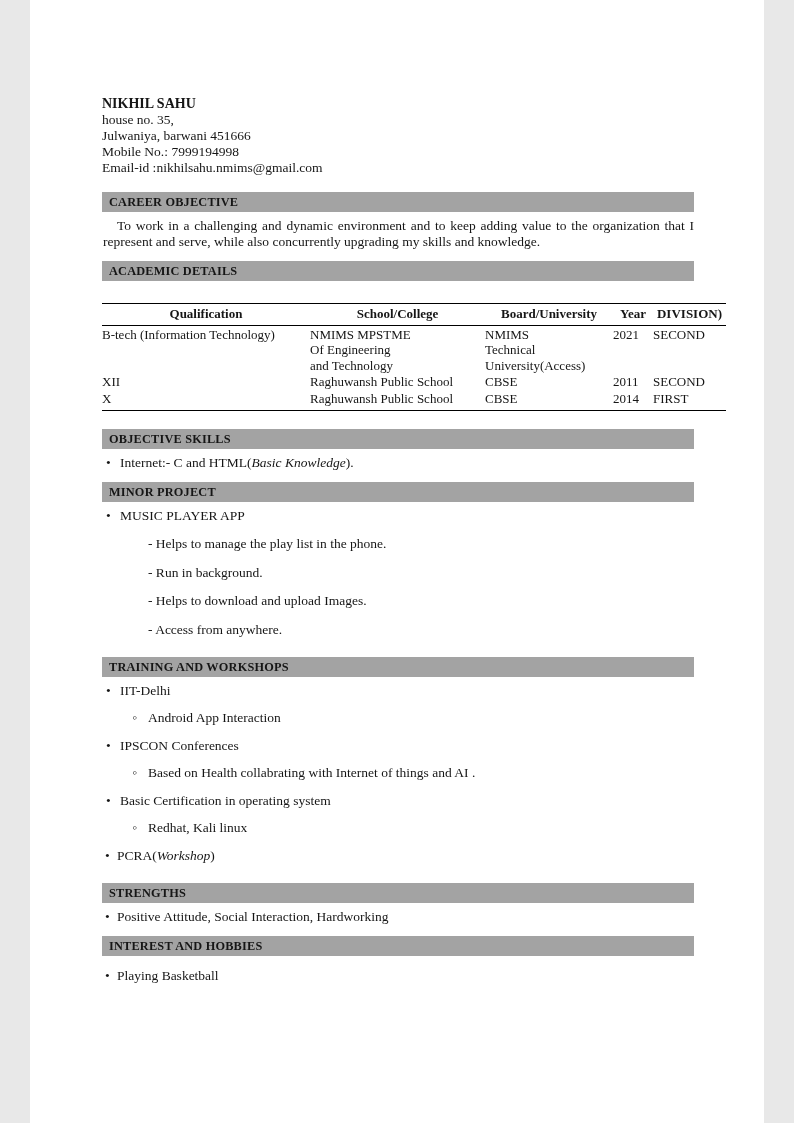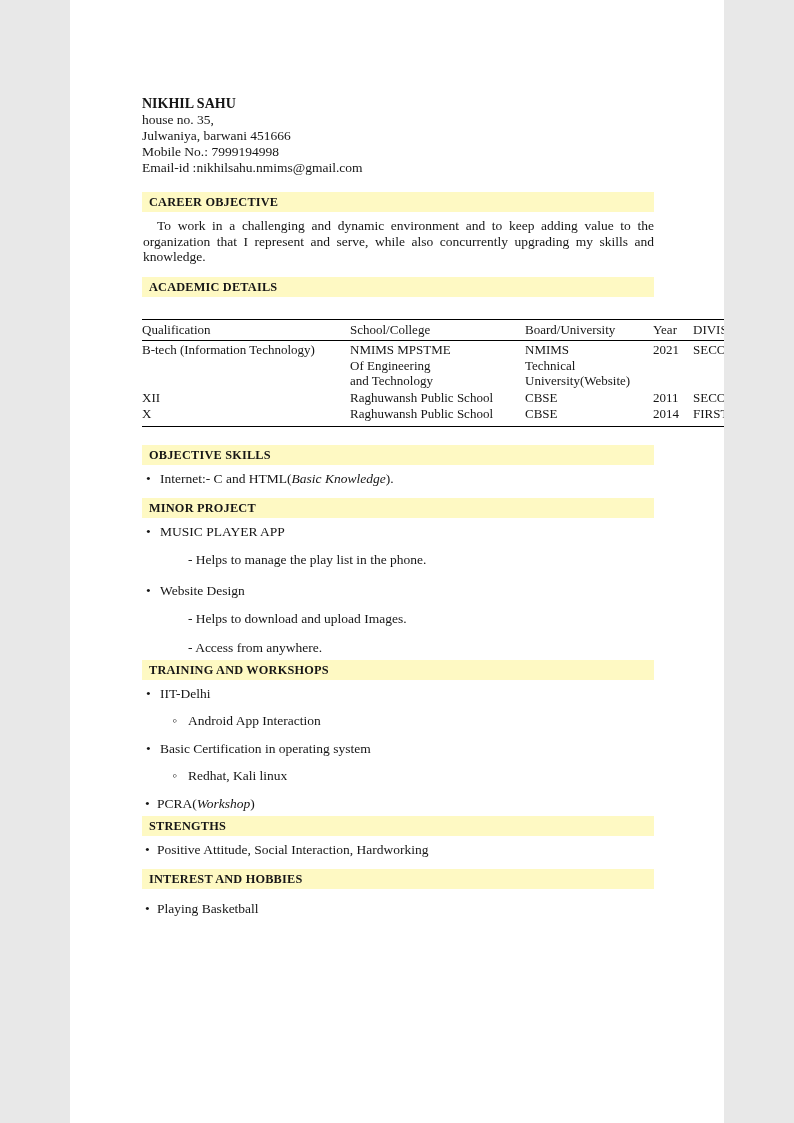--- a/index.html
+++ b/index.html
@@ -1,41 +1,41 @@
 <!DOCTYPE html>
 <html><head>
 <meta charset="utf-8">
 <style>
   html,body { margin:0; padding:0; background:#e8e8e8; }
   .page {
-    width:654px; height:1123px; background:#ffffff; margin:0 auto;
+    width:734px; height:1123px; background:#ffffff; margin:0 auto;
     font-family:"Liberation Serif","DejaVu Serif",serif;
     font-size:13.5px; color:#161616; overflow:hidden; box-sizing:border-box;
   }
   .content { padding:96px 70px 0 72px; }
   .b { font-weight:normal; }
   .i { font-style:italic; }
   header div { line-height:16px; }
   .name { font-size:14px; font-weight:bold; }
   .bar {
-    background:#fef9c3; height:20px; line-height:20px;
+    background:#a3a3a3; height:20px; line-height:20px;
     font-weight:bold; font-size:12.3px; padding-left:7px;
     letter-spacing:0.2px; box-sizing:border-box;font-family:Liberation Serif, serif;
   }
   .mt6  { margin-top:6px; }
-  .mt8  { margin-top:5px; }
+  .mt8  { margin-top:20px; }
   .mt12 { margin-top:12px; }
   .mt13 { margin-top:13px; }
   .mt14 { margin-top:14px; }
   .mt16 { margin-top:16px; }
   .mt18 { margin-top:18px; }
   .objective { margin:6px 0 0 1px; text-indent:14px; text-align:justify; line-height:15.5px; }
   table.academic { border-collapse:collapse; width:624px; margin-top:22px; font-size:13px; }
   table.academic th {
-    text-align:left; font-weight:normal; padding:2px 0 3px 0;
+    text-align:center; font-weight:bold; padding:2px 0 3px 0;
     border-top:1.5px solid #000; border-bottom:1.2px solid #000; line-height:15.5px;margin-left:32px;
   }
   table.academic td { vertical-align:top; padding:1px 0 0 0; line-height:15.5px; }
   table.academic tbody tr:last-child td { border-bottom:1.5px solid #000; padding-bottom:4px; }
   .li1 { position:relative; padding-left:18px; line-height:15px; }
   .li1::before { content:"\2022"; position:absolute; left:4px; }
   .li1.tight { padding-left:15px; }
   .li1.tight::before { left:3px; }
   .li-dash { padding-left:46px; line-height:15px; }
   .li2 { position:relative; padding-left:46px; line-height:15px; }
@@ -81,21 +81,21 @@
         <tr>
           <td>B-tech (Information Technology)</td>
           <td>
             <div>NMIMS MPSTME</div>
             <div>Of Engineering</div>
             <div>and Technology</div>
           </td>
           <td>
             <div>NMIMS</div>
             <div>Technical</div>
-            <div>University(Website)</div>
+            <div>University(Access)</div>
           </td>
           <td>2021</td>
           <td>SECOND</td>
         </tr>
         <tr>
           <td>XII</td>
           <td>Raghuwansh Public School</td>
           <td>CBSE</td>
           <td>2011</td>
           <td>SECOND</td>
@@ -109,27 +109,29 @@
         </tr>
       </tbody>
     </table>
 
     <div class="bar mt18">OBJECTIVE SKILLS</div>
     <div class="li1 mt6"><span class="b">Internet:-</span><span> C and HTML(</span><span class="i">Basic Knowledge</span><span>).</span></div>
 
     <div class="bar mt12">MINOR PROJECT</div>
     <div class="li1 b mt6">MUSIC PLAYER APP</div>
     <div class="li-dash mt13">- Helps to manage the play list in the phone.</div>
-    <div class="li1 b mt16">Website Design</div>
+    <div class="li-dash mt14">- Run in background.</div>
     <div class="li-dash mt13">- Helps to download and upload Images.</div>
     <div class="li-dash mt14">- Access from anywhere.</div>
 
     <div class="bar mt8">TRAINING AND WORKSHOPS</div>
     <div class="li1 b mt6">IIT-Delhi</div>
     <div class="li2 mt12">Android App Interaction</div>
+    <div class="li1 b mt13">IPSCON Conferences</div>
+    <div class="li2 mt12">Based on Health collabrating with Internet of things and AI .</div>
     <div class="li1 b mt13">Basic Certification in operating system</div>
     <div class="li2 mt12">Redhat, Kali linux</div>
     <div class="li1 tight mt13"><span class="b">PCRA</span><span>(</span><span class="i">Workshop</span><span>)</span></div>
 
     <div class="bar mt8">STRENGTHS</div>
     <div class="li1 tight mt6">Positive Attitude, Social Interaction, Hardworking</div>
 
     <div class="bar mt12">INTEREST AND HOBBIES</div>
     <div class="li1 tight mt12">Playing Basketball</div>
 

